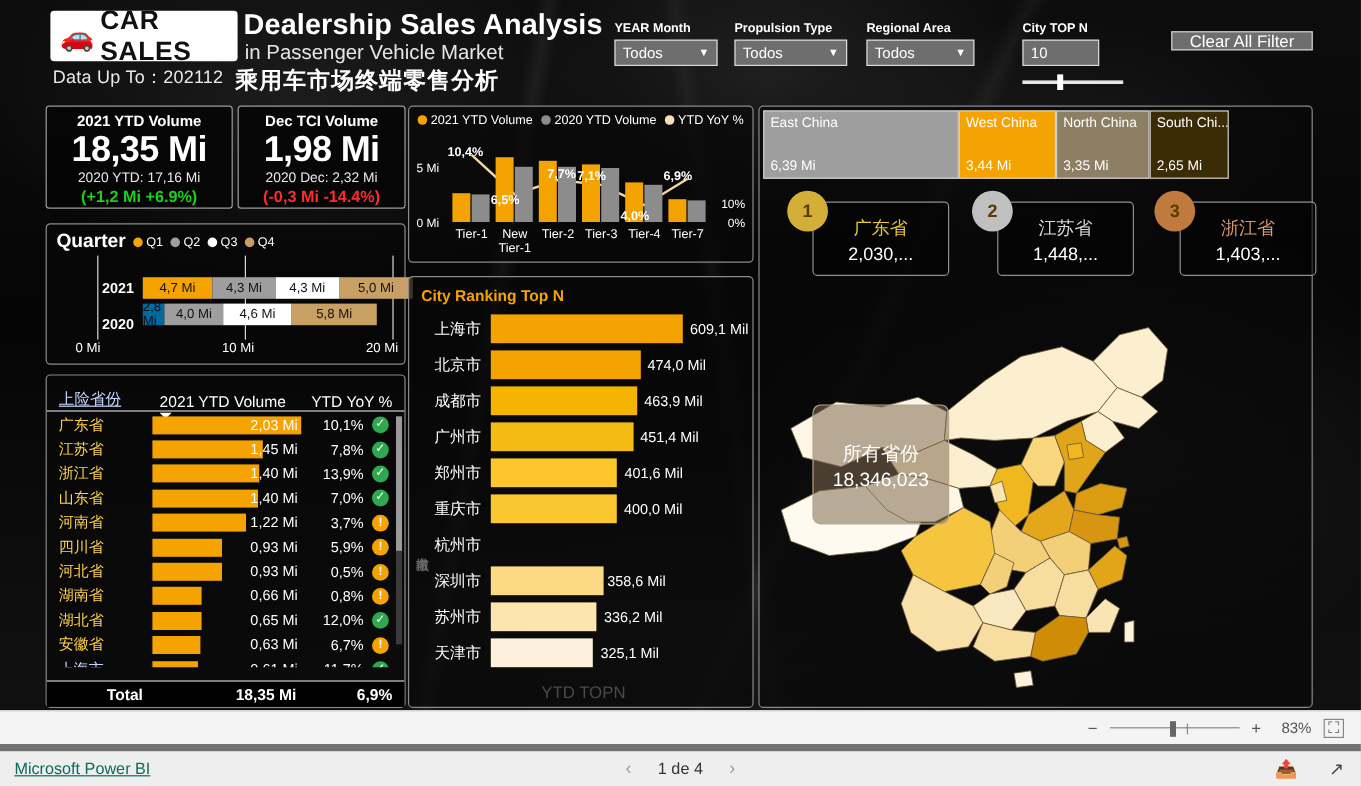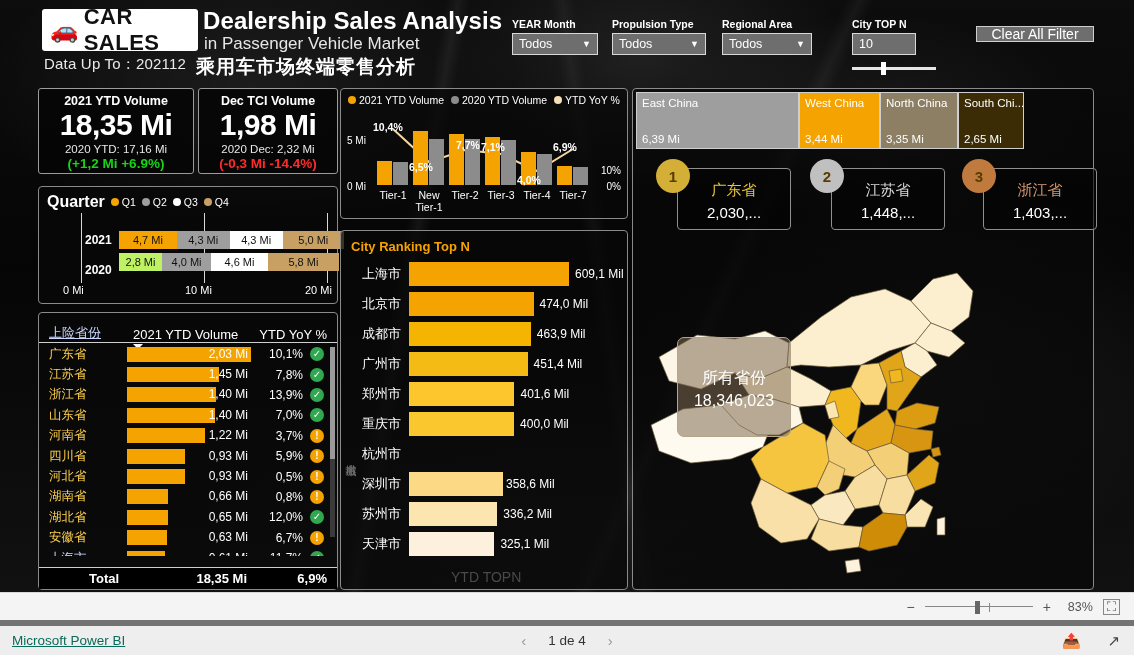--- a/index.html
+++ b/index.html
@@ -342,21 +342,21 @@
     <div class="qtr-tick-lbl" style="left:266px;">20 Mi</div>
     <div class="qtr-year" style="top:46px;">2021</div>
     <div class="qtr-year" style="top:76px;">2020</div>
     <div class="qtr-row" id="qtr-row-2021" style="top:44px;">
         <div class="qtr-seg" style="width: 57.81px; background: rgb(245, 163, 0); color: rgb(17, 17, 17);">4,7 Mi</div>
         <div class="qtr-seg" style="width: 52.89px; background: rgb(158, 158, 158); color: rgb(17, 17, 17);">4,3 Mi</div>
         <div class="qtr-seg" style="width: 52.89px; background: rgb(255, 255, 255); color: rgb(17, 17, 17);">4,3 Mi</div>
         <div class="qtr-seg" style="width: 61.5px; background: rgb(201, 160, 99); color: rgb(17, 17, 17);">5,0 Mi</div>
       </div>
     <div class="qtr-row" id="qtr-row-2020" style="top:66px;">
-        <div class="qtr-seg" style="width: 43px; background: #bef264; color: rgb(17, 17, 17);">2,8 Mi</div>
+        <div class="qtr-seg" style="width: 18px; background: #0369a1; color: rgb(17, 17, 17);">2,8 Mi</div>
         <div class="qtr-seg" style="width: 49.2px; background: rgb(158, 158, 158); color: rgb(17, 17, 17);">4,0 Mi</div>
         <div class="qtr-seg" style="width: 56.58px; background: rgb(255, 255, 255); color: rgb(17, 17, 17);">4,6 Mi</div>
         <div class="qtr-seg" style="width: 71.34px; background: rgb(201, 160, 99); color: rgb(17, 17, 17);">5,8 Mi</div>
       </div>
   </div>
 
   <div class="panel" id="prov-panel">
     <div id="prov-head">
       <div class="ph-name">上险省份</div>
       <div class="ph-vol">

